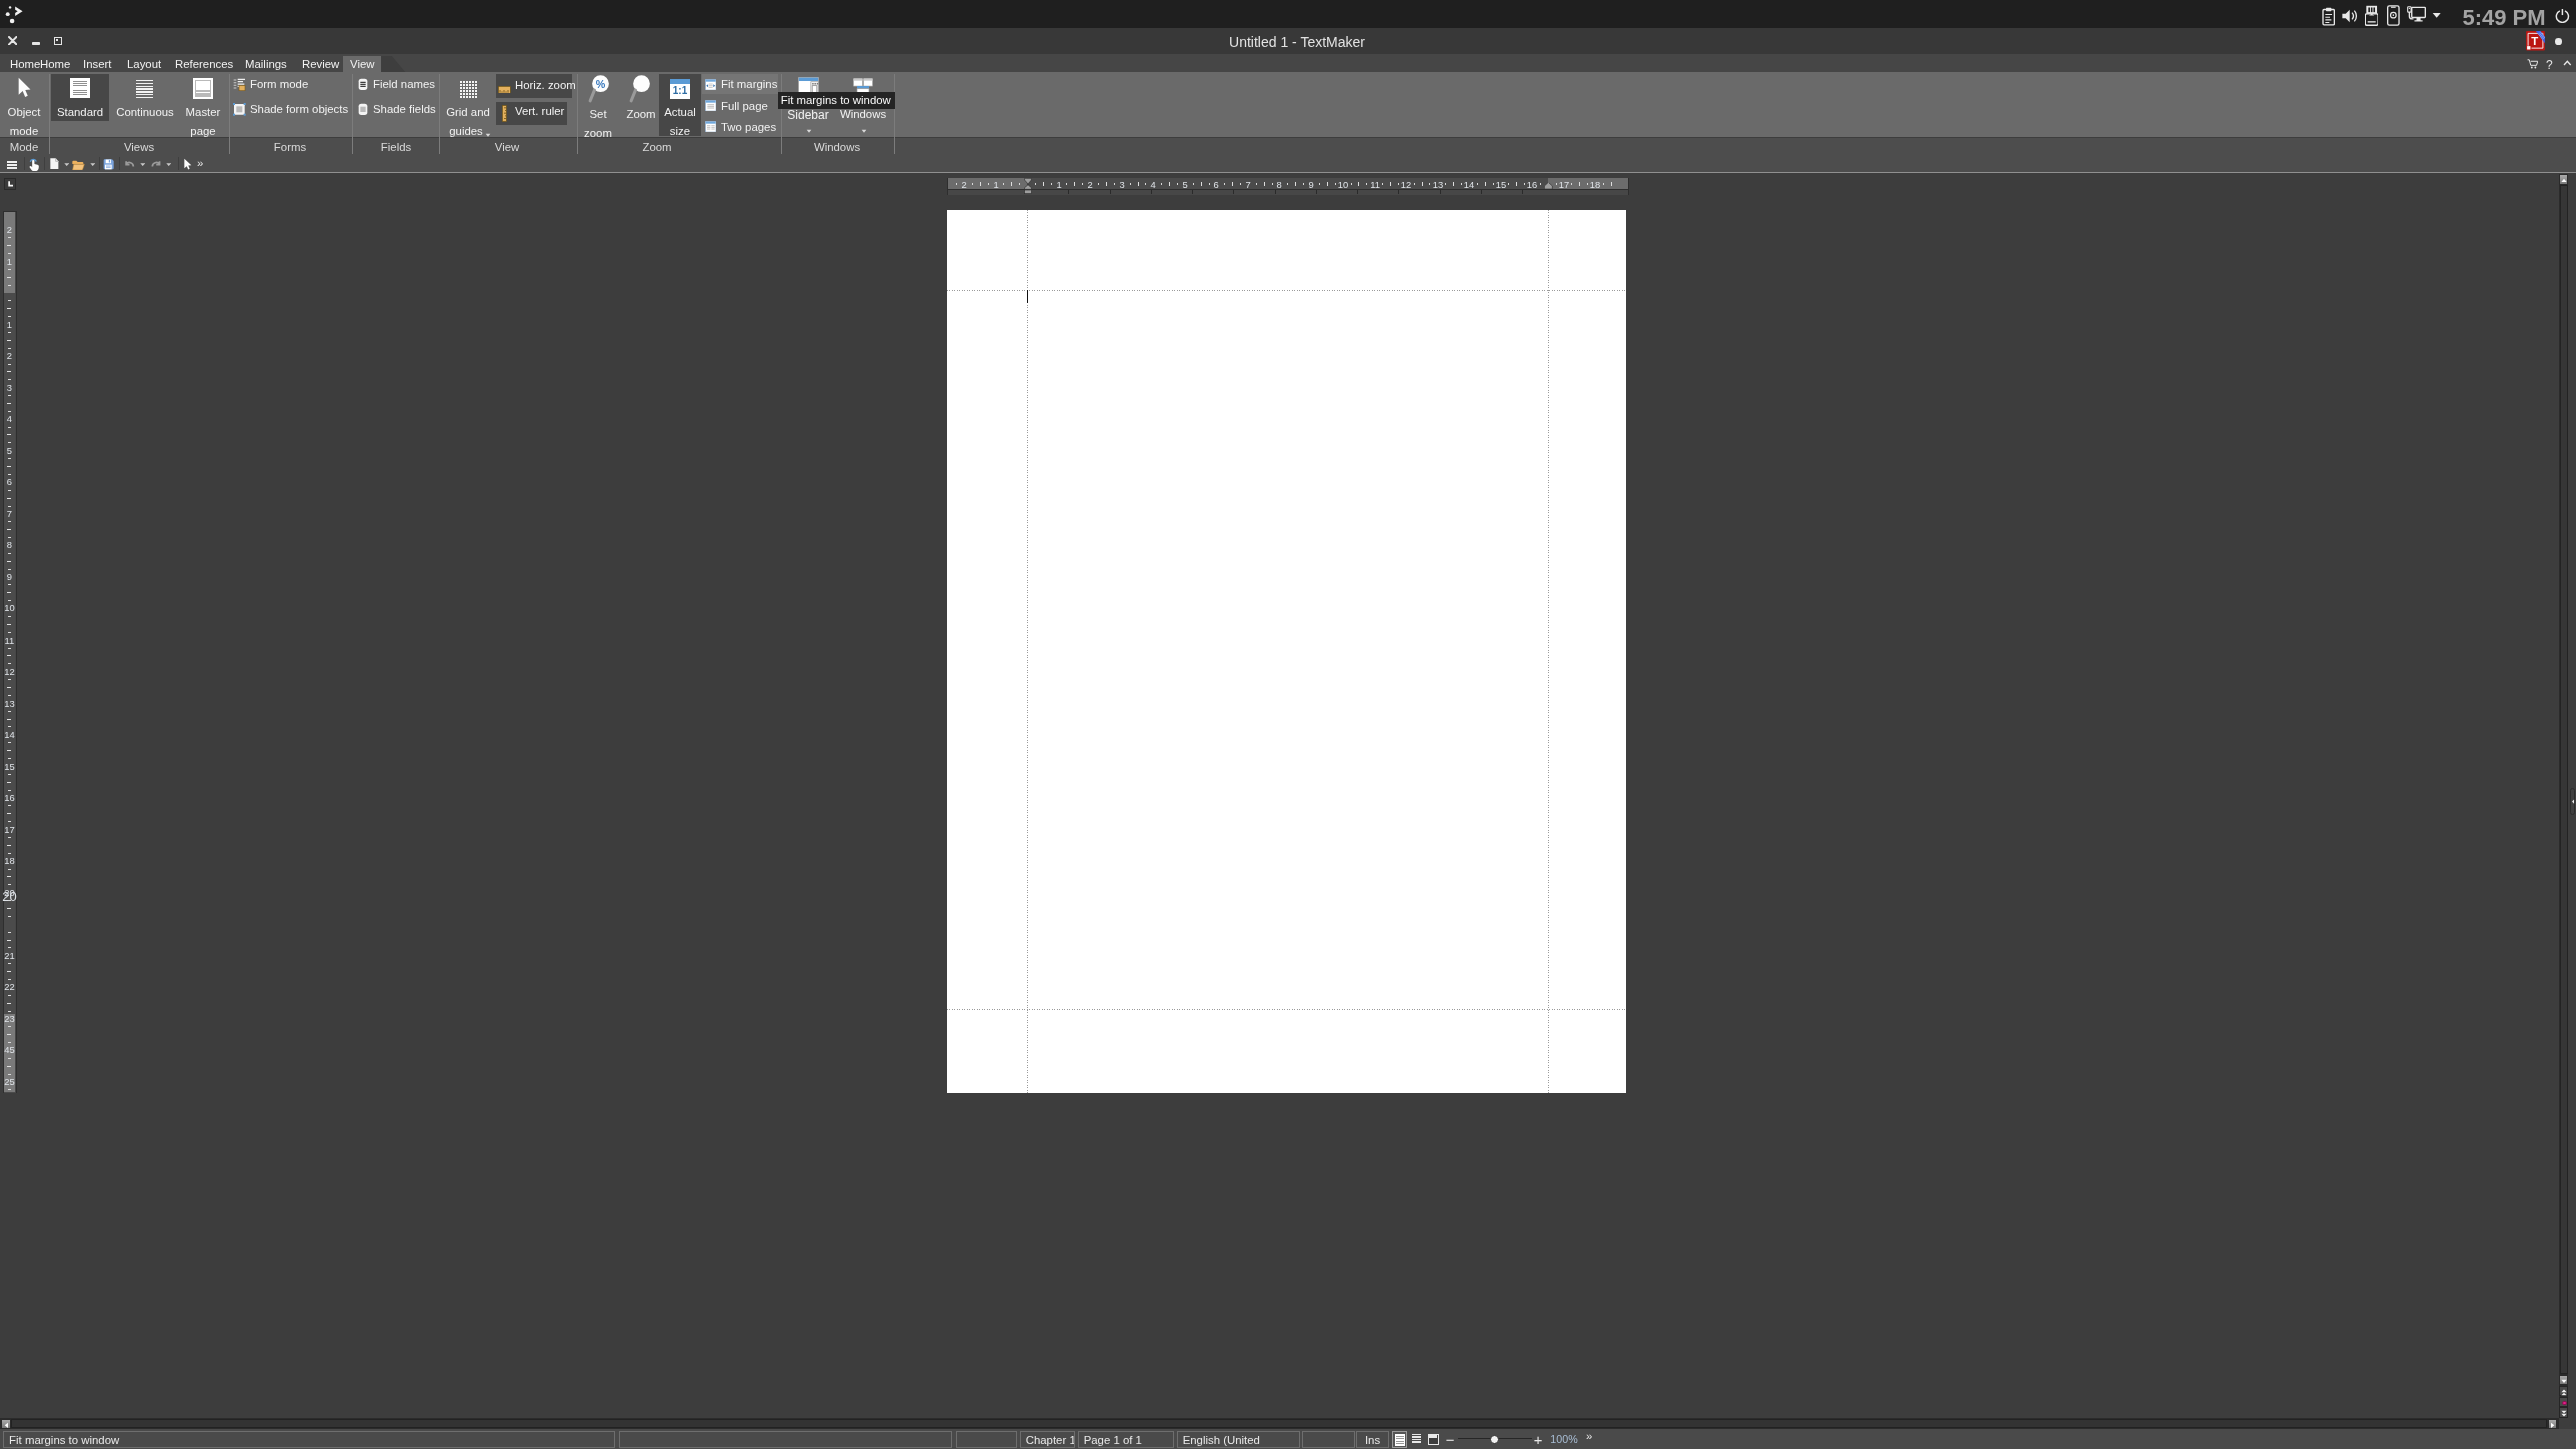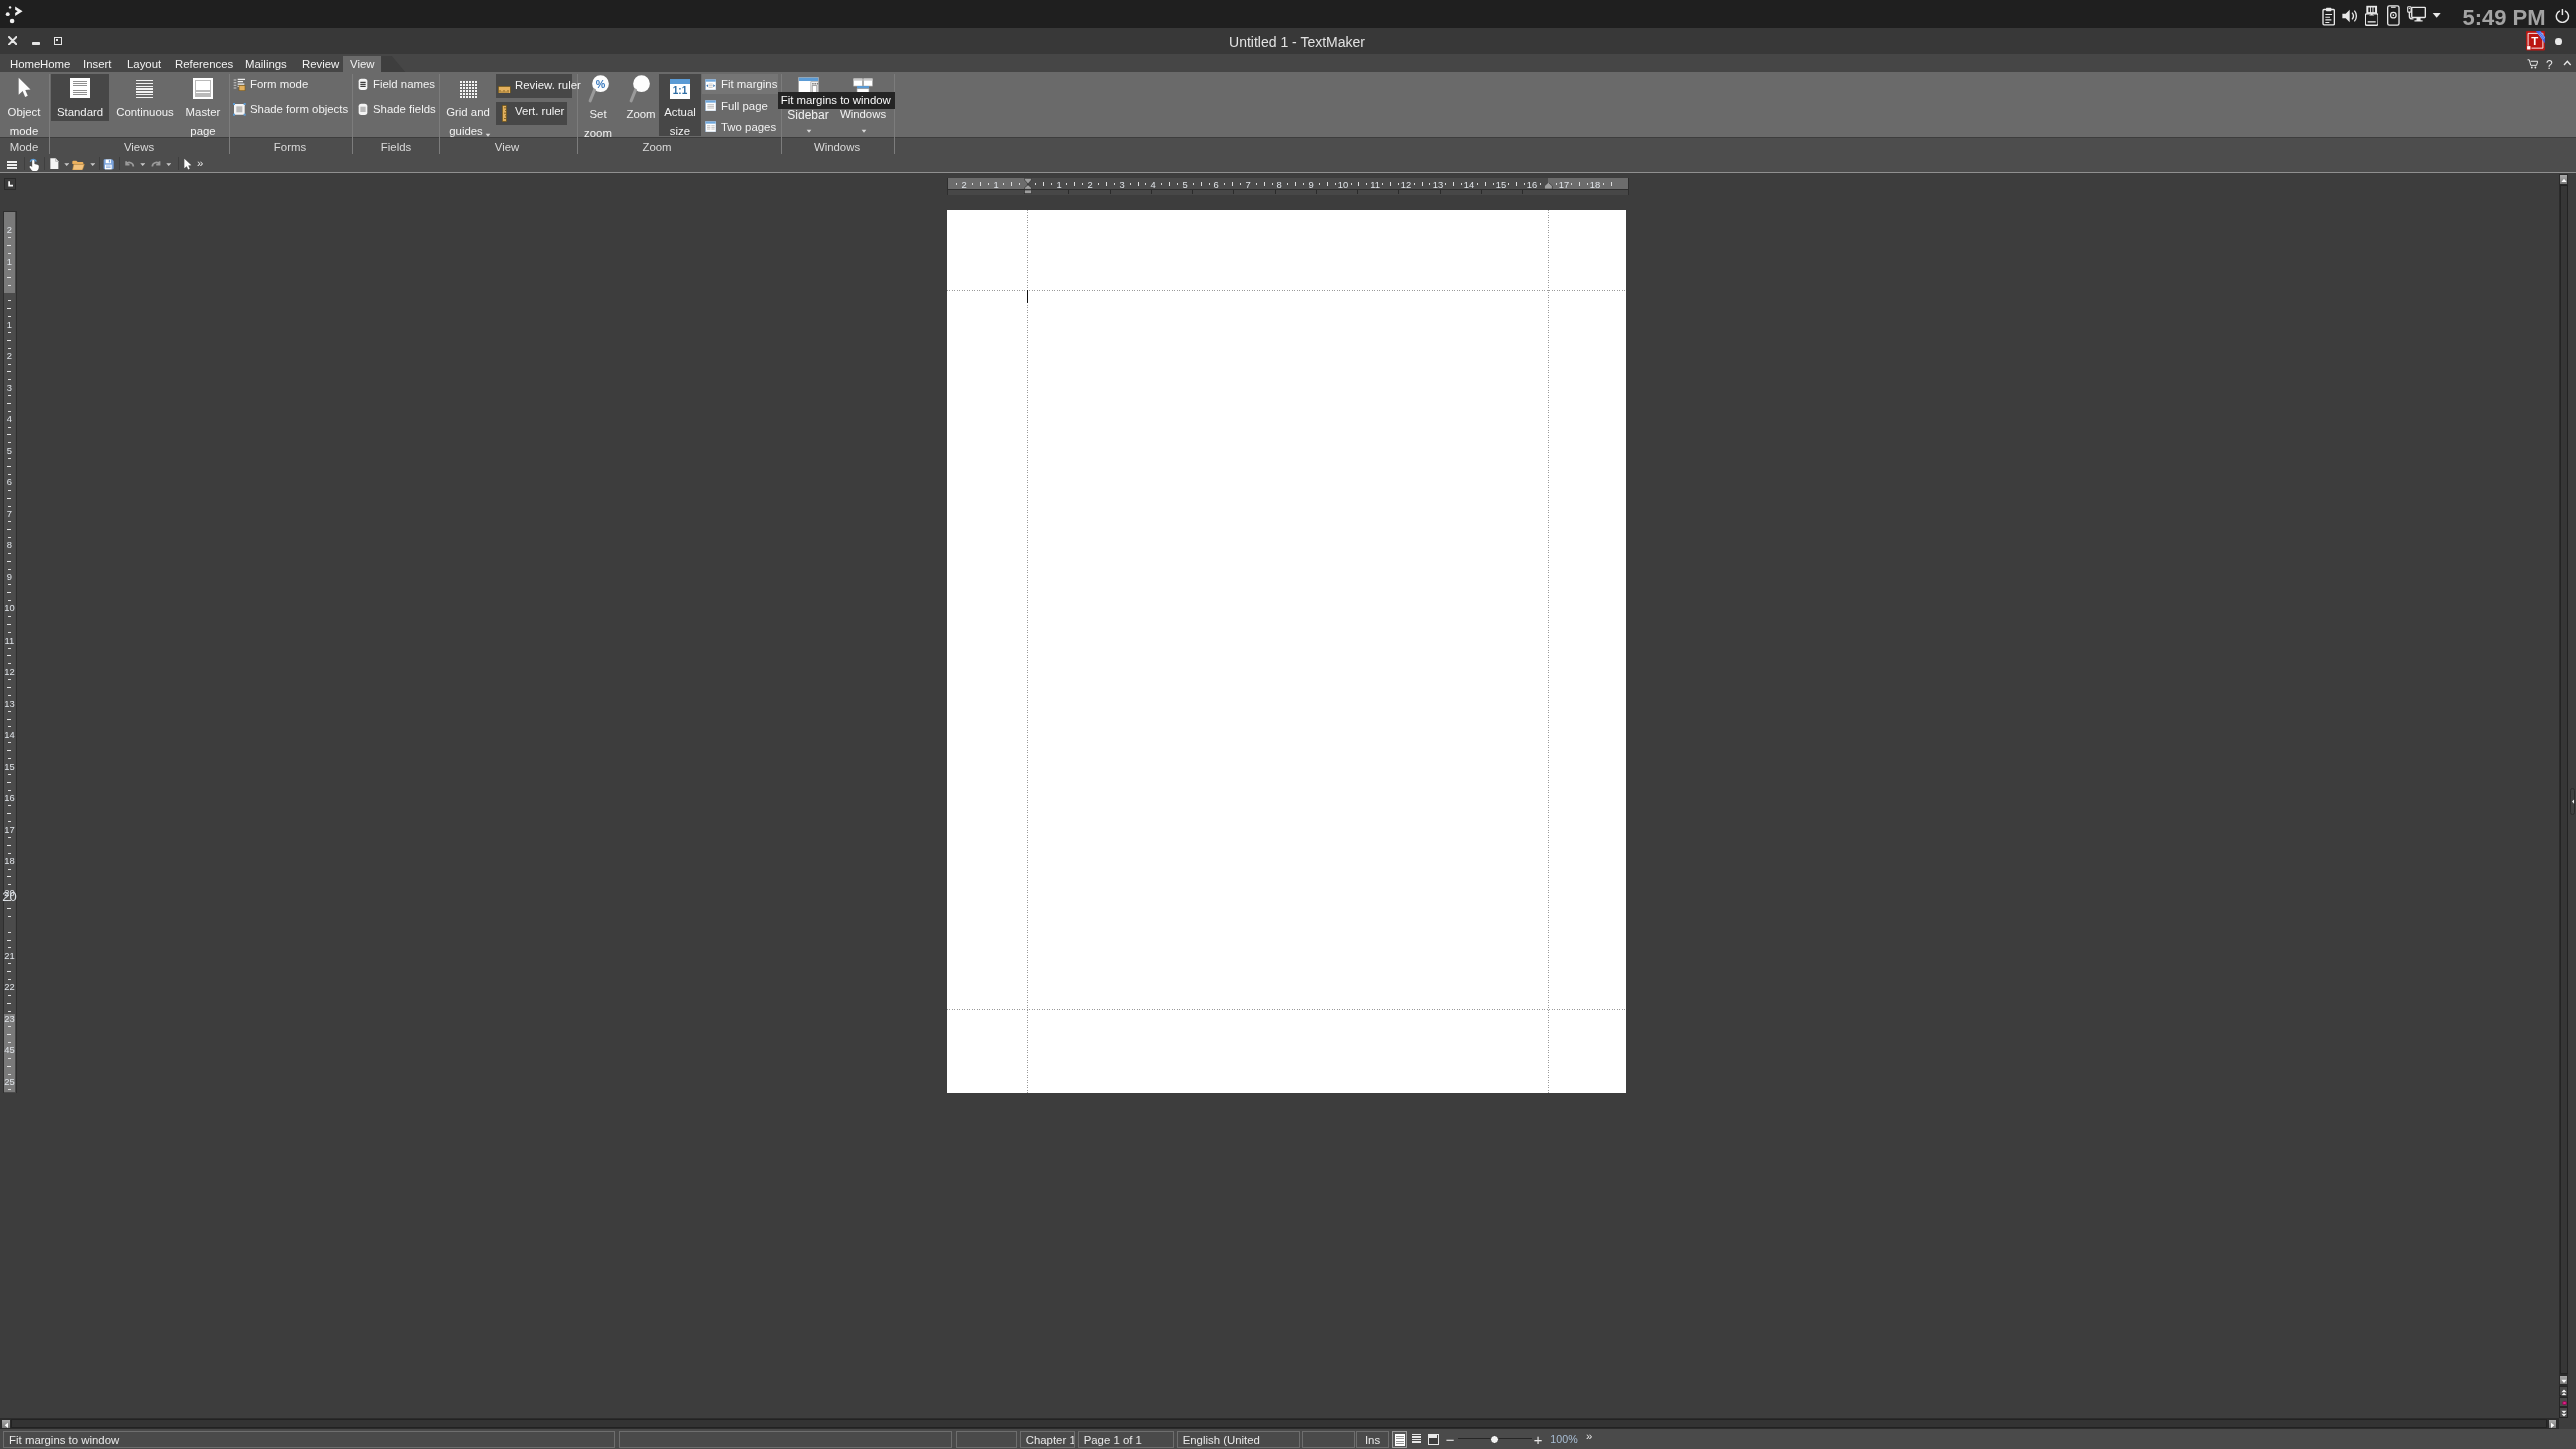--- a/index.html
+++ b/index.html
@@ -153,21 +153,21 @@
 <div class="ab" style="left:460px;top:81px;width:18px;height:17.4px;background-color:#f4f4f4;background-image:repeating-linear-gradient(90deg,transparent 0 2.3px,#6a6a6a 2.3px 3px),repeating-linear-gradient(transparent 0 2.2px,#6a6a6a 2.2px 2.9px);"></div>
 <div class="tx" style="left:468px;top:106px;font-size:11.4px;color:#f2f2f2;transform:translateX(-50%);">Grid and</div>
 <div class="tx" style="left:466px;top:125px;font-size:11.4px;color:#f2f2f2;transform:translateX(-50%);">guides</div>
 <svg class="ab" style="left:485px;top:133px" width="6" height="4" viewBox="0 0 9 6">
     <path d="M1 1 L8 1 L4.5 5.5 Z" fill="#d9d9d9"></path>
   </svg>
 <svg class="ab" style="left:498px;top:86px" width="12.7" height="7.4" viewBox="0 0 19 11">
     <rect x="0.5" y="0.5" width="18" height="11" fill="#e3b05e" stroke="#6b5114" stroke-width="1"></rect>
     <path d="M3 6v4M6 8v2M9 6v4M12 8v2M15 6v4" stroke="#6b5114" stroke-width="1.2"></path>
   </svg>
-<div class="tx" style="left:515px;top:79px;font-size:11.4px;color:#f2f2f2;">Review. ruler</div>
+<div class="tx" style="left:515px;top:79px;font-size:11.4px;color:#f2f2f2;">Horiz. zoom</div>
 <svg class="ab" style="left:502px;top:105px" width="4.7" height="17" viewBox="0 0 7 25">
     <rect x="0.5" y="0.5" width="6" height="24" fill="#e3b05e" stroke="#6b5114" stroke-width="1"></rect>
     <path d="M3 4h3M4.5 8h1.5M3 12h3M4.5 16h1.5M3 20h3" stroke="#6b5114" stroke-width="1.2"></path>
   </svg>
 <div class="tx" style="left:515px;top:105px;font-size:11.4px;color:#f2f2f2;">Vert. ruler</div>
 <svg class="ab" style="left:588px;top:74px" width="23" height="29.5" viewBox="0 0 34 44">
     <circle cx="18.5" cy="14.5" r="12.5" fill="#fdfdfd"></circle>
     <text x="18.5" y="20.5" font-size="16" font-weight="bold" fill="#3a7abf" text-anchor="middle" font-family="Liberation Sans">%</text>
     <path d="M9.5 24 L3 40" stroke="#9a9a9a" stroke-width="4.5" stroke-linecap="round"></path>
   </svg>

